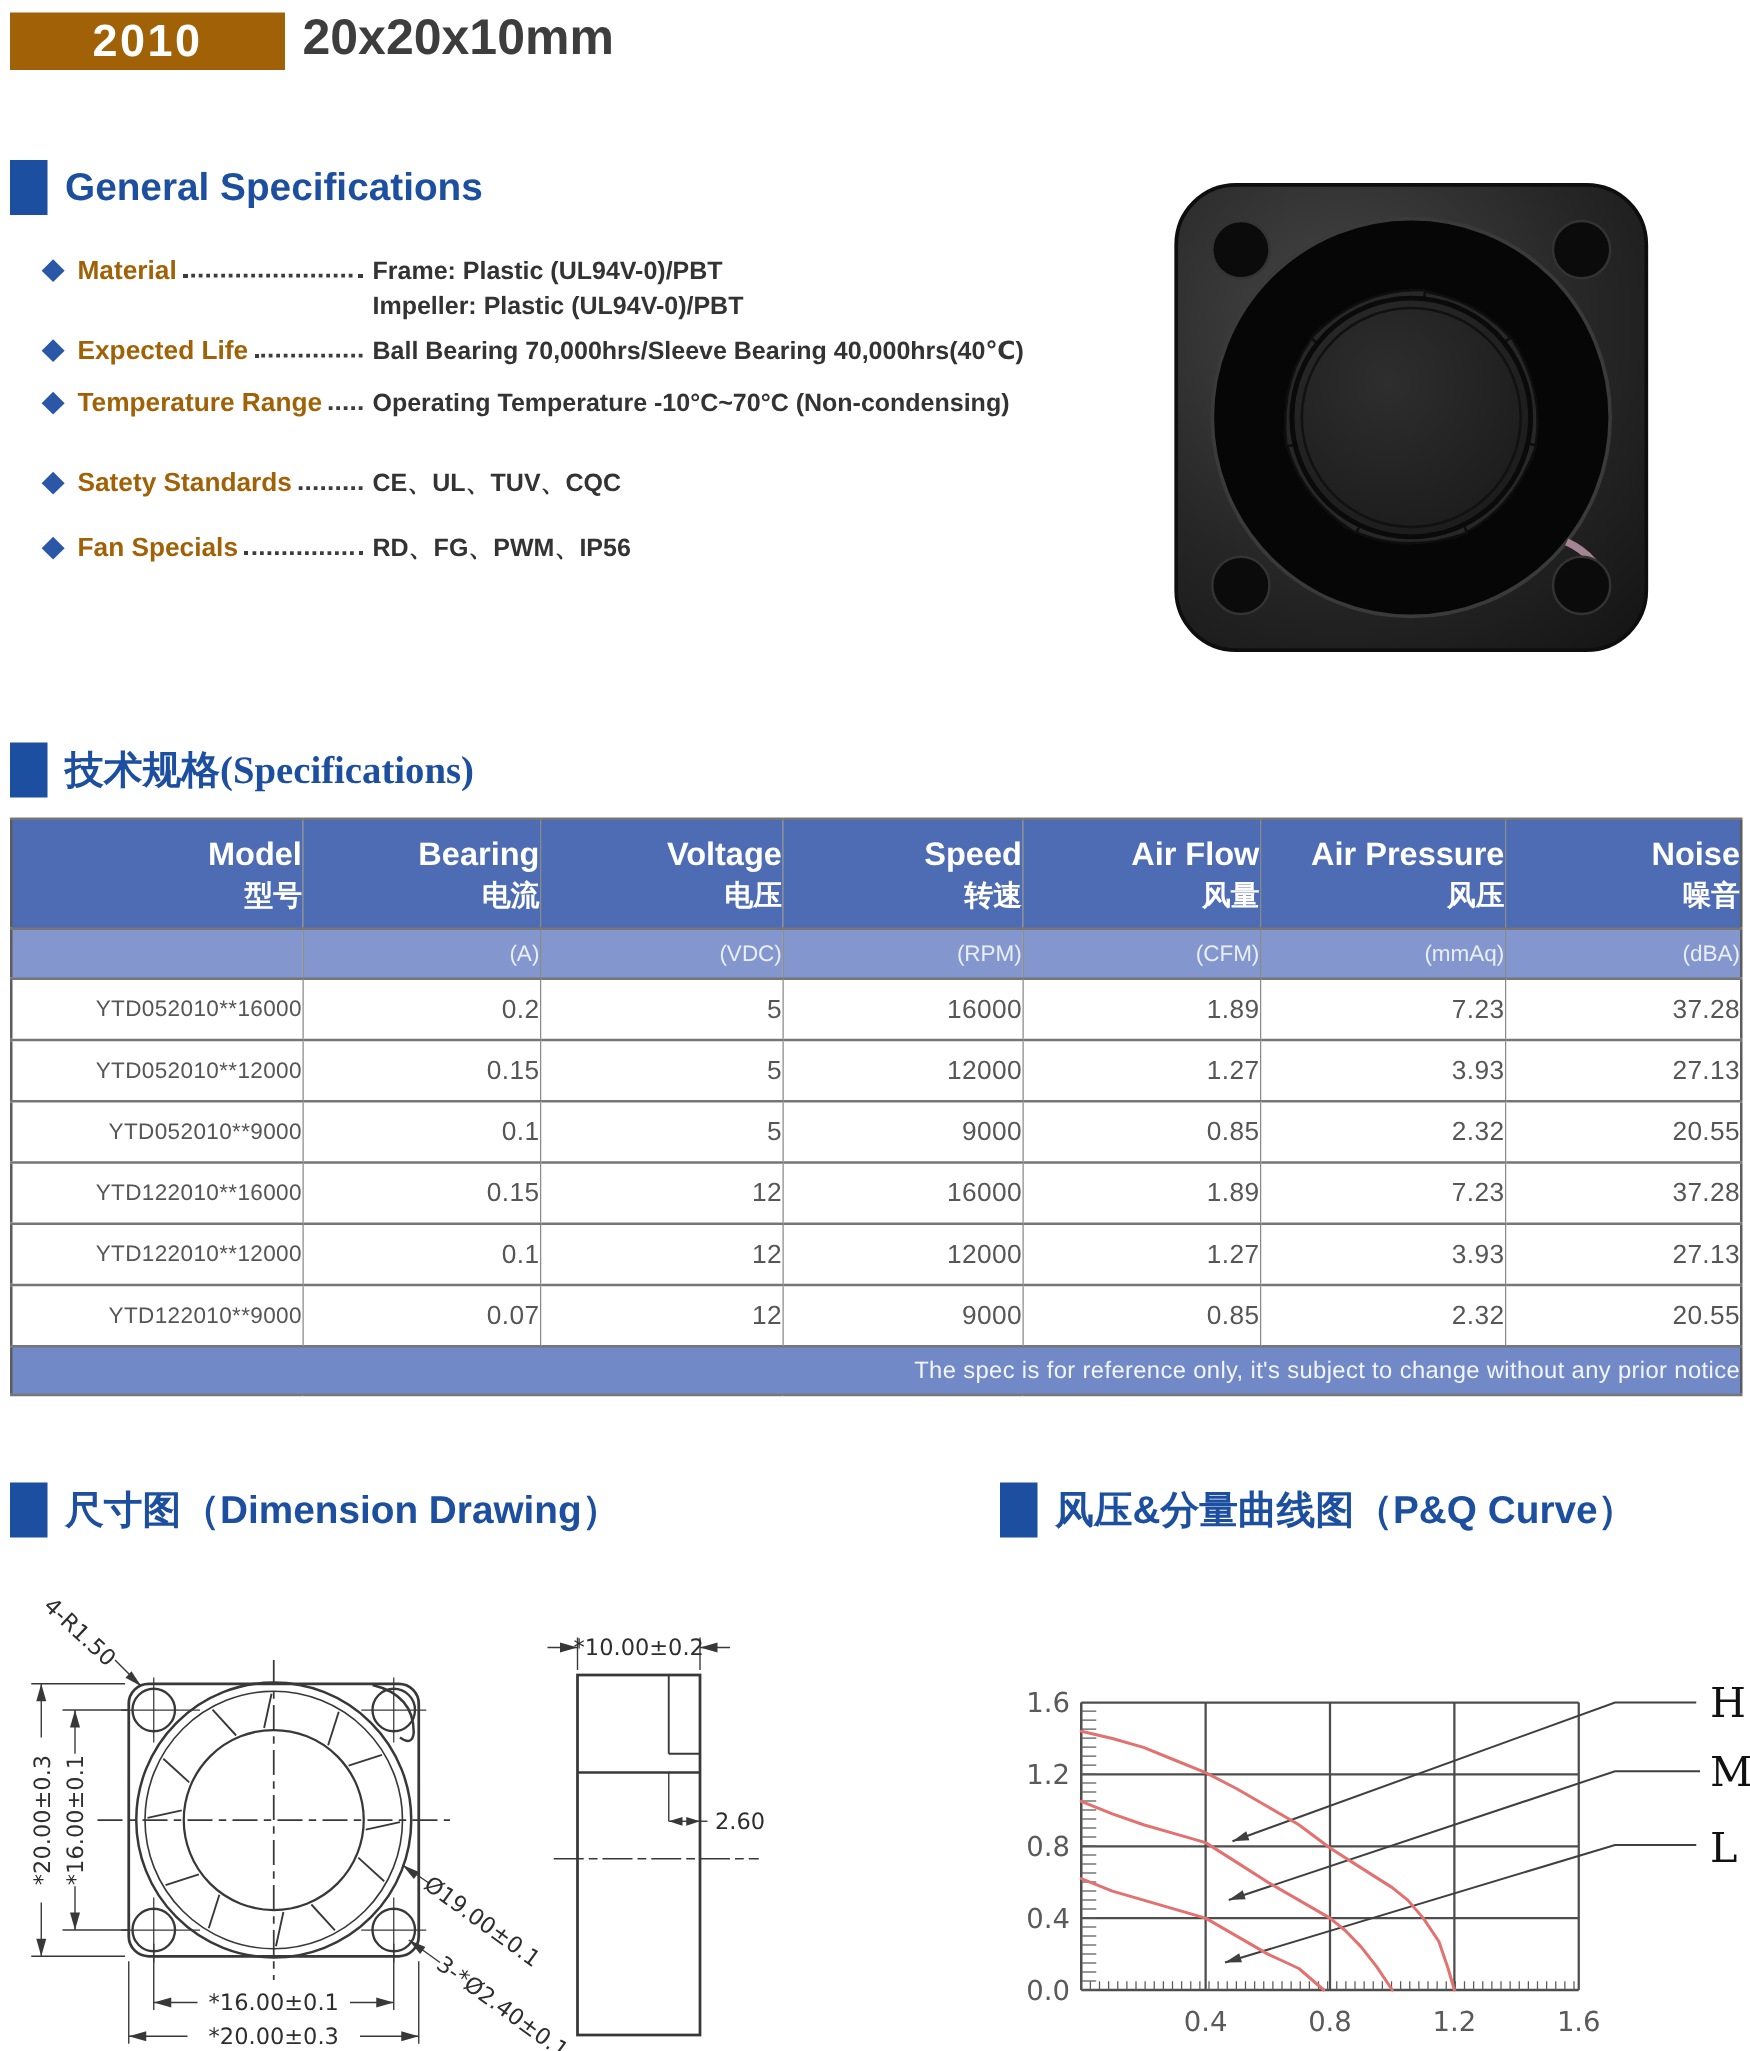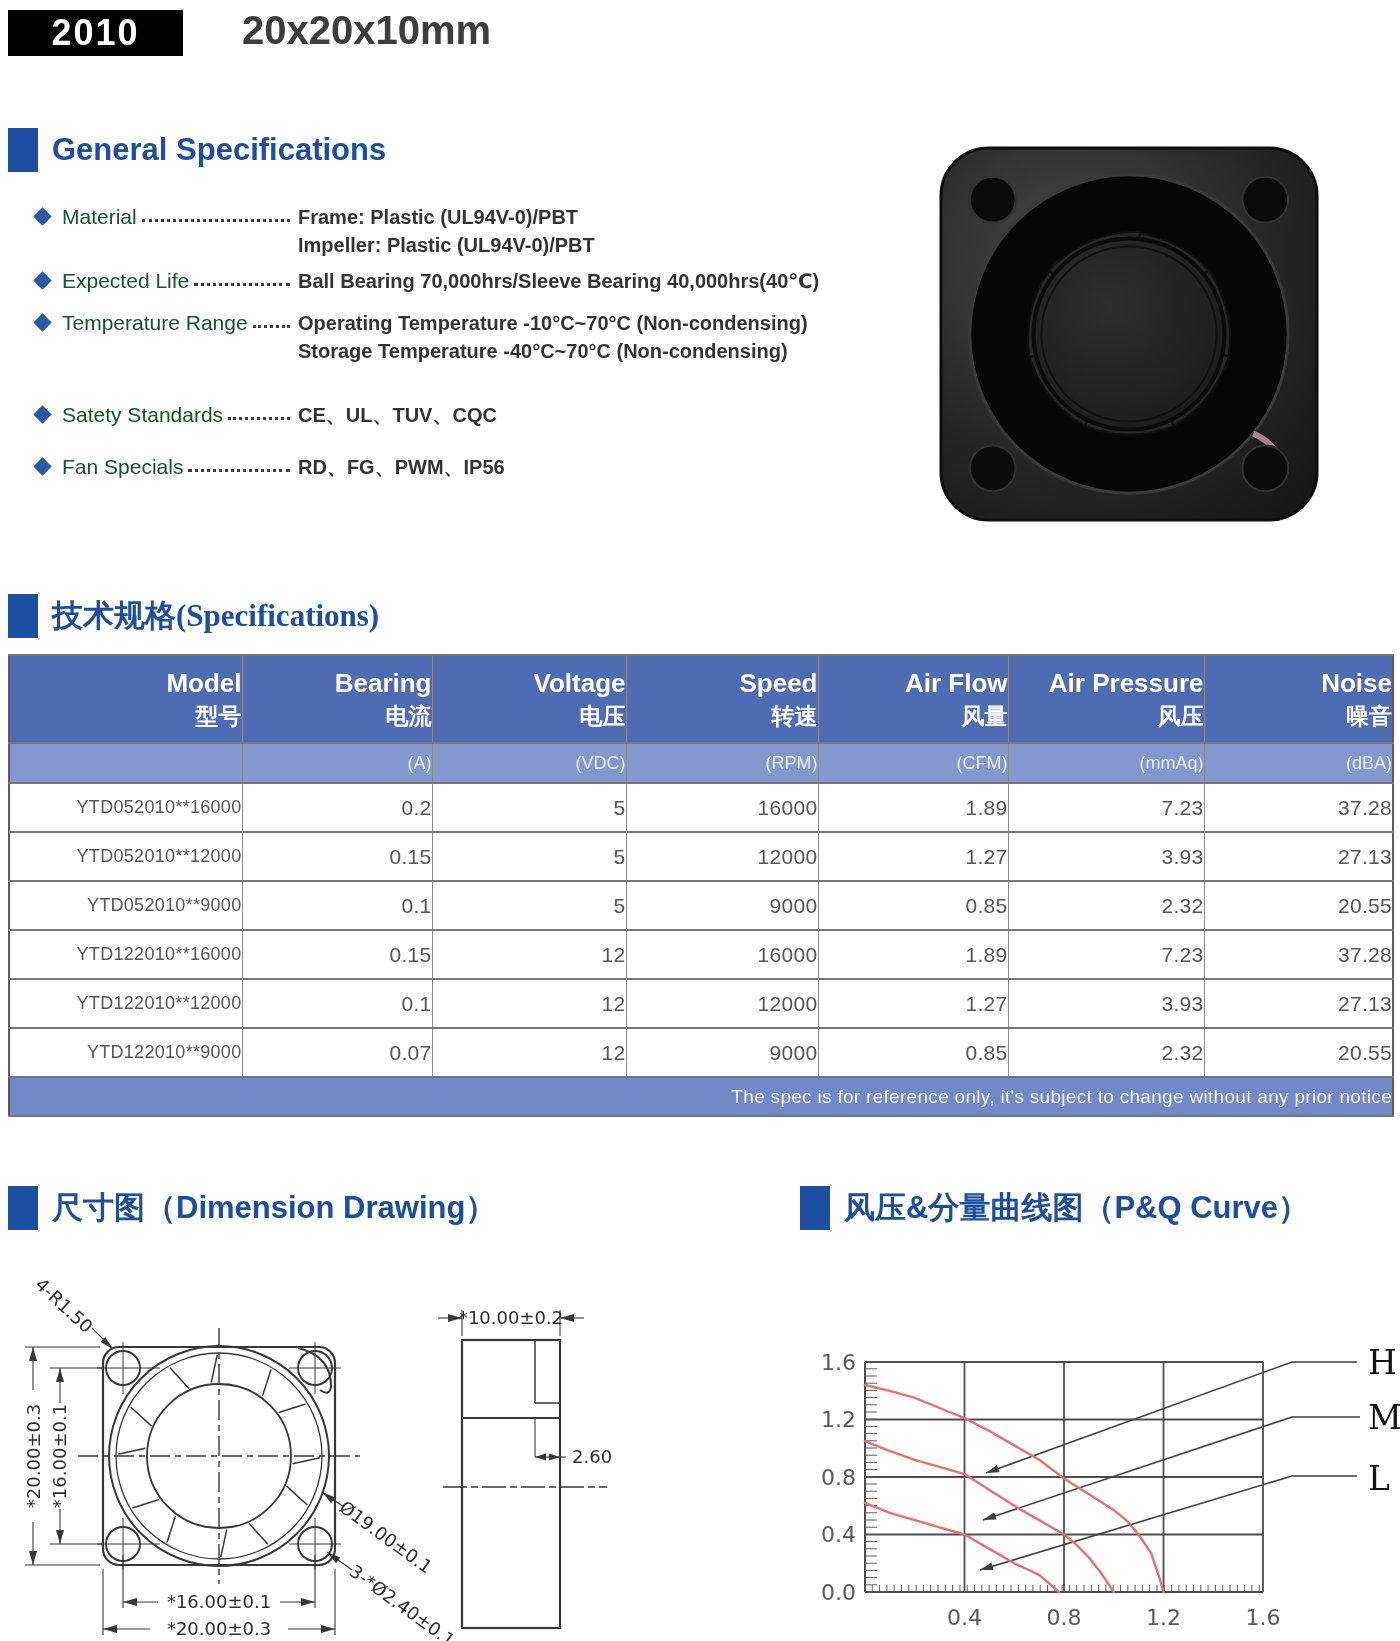--- a/index.html
+++ b/index.html
@@ -1,36 +1,36 @@
 <!DOCTYPE html>
 <html><head>
 <meta charset="utf-8">
 <style>
   html,body{margin:0;padding:0;background:#fff;}
   .page{position:relative;width:1400px;height:1641px;background:#fff;overflow:hidden;
         font-family:"Liberation Sans","DejaVu Sans",sans-serif;color:#333;}
 
   
-  .brand-box{position:absolute;left:8px;top:10px;width:175px;height:46px;background:#000000;
+  .brand-box{position:absolute;left:8px;top:10px;width:220px;height:46px;background:#a16207;
              display:flex;align-items:center;justify-content:center;}
   .brand-box span{color:#fff;font-size:36px;font-weight:bold;letter-spacing:2px;}
   .size-title{position:absolute;left:242px;top:8px;font-size:40px;font-weight:bold;color:#3d3d3d;}
 
   
   .sec-h{position:absolute;display:flex;align-items:center;}
   .sec-h .sq{width:30px;height:44px;background:#1d4fa1;margin-right:14px;flex:0 0 auto;}
   .sec-h .t{font-size:31px;font-weight:bold;color:#1d4fa1;white-space:nowrap;}
 
   
   .spec-list{position:absolute;left:36px;top:204px;width:880px;}
   .spec-item{display:flex;align-items:flex-start;}
   .spec-left{width:262px;flex:0 0 auto;display:flex;align-items:flex-start;}
   .diamond{width:13px;height:13px;background:#2b57a7;transform:rotate(45deg);
            margin:6px 13px 0 0;flex:0 0 auto;}
-  .spec-label{font-size:21px;font-weight:normal;color:#14532d;line-height:26px;white-space:nowrap;}
+  .spec-label{font-size:21px;font-weight:bold;color:#a16207;line-height:26px;white-space:nowrap;}
   .leader{flex:1;border-bottom:3px dotted #3c3c3c;height:15px;margin:0 8px 0 5px;}
   .spec-vals{flex:1;}
   .spec-vals p{margin:0;font-size:20px;font-weight:bold;color:#333;line-height:26px;white-space:nowrap;}
   .spec-vals p + p{margin-top:2px;}
 
   
   .fan-photo{position:absolute;left:935px;top:140px;width:388px;height:388px;}
 
   
   .spec-table{position:absolute;left:8px;top:654px;width:1384px;border-collapse:collapse;
@@ -93,21 +93,20 @@
         </div>
       </div>
       <div class="spec-item" style="margin-bottom:38px">
         <div class="spec-left">
           <span class="diamond"></span>
           <span class="spec-label">Temperature Range</span>
           <span class="leader"></span>
         </div>
         <div class="spec-vals">
           <p>Operating Temperature -10°C~70°C (Non-condensing)</p>
-          <p>Storage Temperature -40°C~70°C (Non-condensing)</p>
         </div>
       </div>
       <div class="spec-item" style="margin-bottom:26px">
         <div class="spec-left">
           <span class="diamond"></span>
           <span class="spec-label">Satety Standards</span>
           <span class="leader"></span>
         </div>
         <div class="spec-vals">
           <p>CE、UL、TUV、CQC</p>

